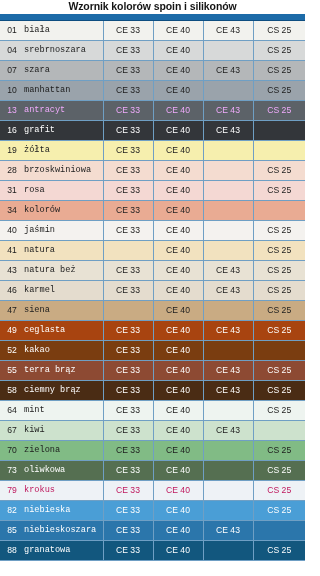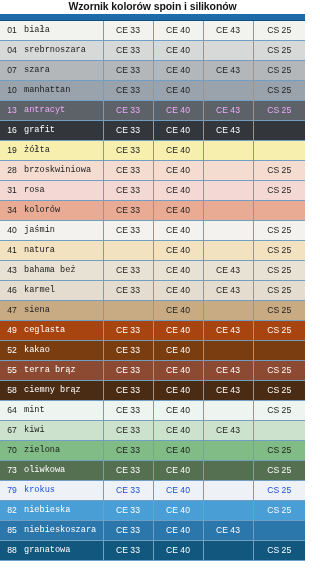--- a/index.html
+++ b/index.html
@@ -157,21 +157,21 @@
         <tr style="background: rgb(242, 226, 191); color: rgb(28, 28, 28);">
           <td class="c-num">41</td>
           <td class="c-name">natura</td>
           <td class="c-p"></td>
           <td class="c-p">CE 40</td>
           <td class="c-p"></td>
           <td class="c-p last">CS 25</td>
         </tr>
         <tr style="background: rgb(232, 226, 212); color: rgb(28, 28, 28);">
           <td class="c-num">43</td>
-          <td class="c-name">bahama beż</td>
+          <td class="c-name">natura beż</td>
           <td class="c-p">CE 33</td>
           <td class="c-p">CE 40</td>
           <td class="c-p">CE 43</td>
           <td class="c-p last">CS 25</td>
         </tr>
         <tr style="background: rgb(228, 220, 206); color: rgb(28, 28, 28);">
           <td class="c-num">46</td>
           <td class="c-name">karmel</td>
           <td class="c-p">CE 33</td>
           <td class="c-p">CE 40</td>
@@ -243,21 +243,21 @@
           <td class="c-p last">CS 25</td>
         </tr>
         <tr style="background: rgb(85, 111, 81); color: rgb(255, 255, 255);">
           <td class="c-num">73</td>
           <td class="c-name">oliwkowa</td>
           <td class="c-p">CE 33</td>
           <td class="c-p">CE 40</td>
           <td class="c-p"></td>
           <td class="c-p last">CS 25</td>
         </tr>
-        <tr style="background: rgb(238, 242, 246); color: #1d4ed8; padding-left: 16px;">
+        <tr style="background: rgb(238, 242, 246); color: #be185d; padding-left: 16px;">
           <td class="c-num">79</td>
           <td class="c-name">krokus</td>
           <td class="c-p">CE 33</td>
           <td class="c-p">CE 40</td>
           <td class="c-p"></td>
           <td class="c-p last">CS 25</td>
         </tr>
         <tr style="background: rgb(74, 158, 214); color: rgb(255, 255, 255);">
           <td class="c-num">82</td>
           <td class="c-name">niebieska</td>

